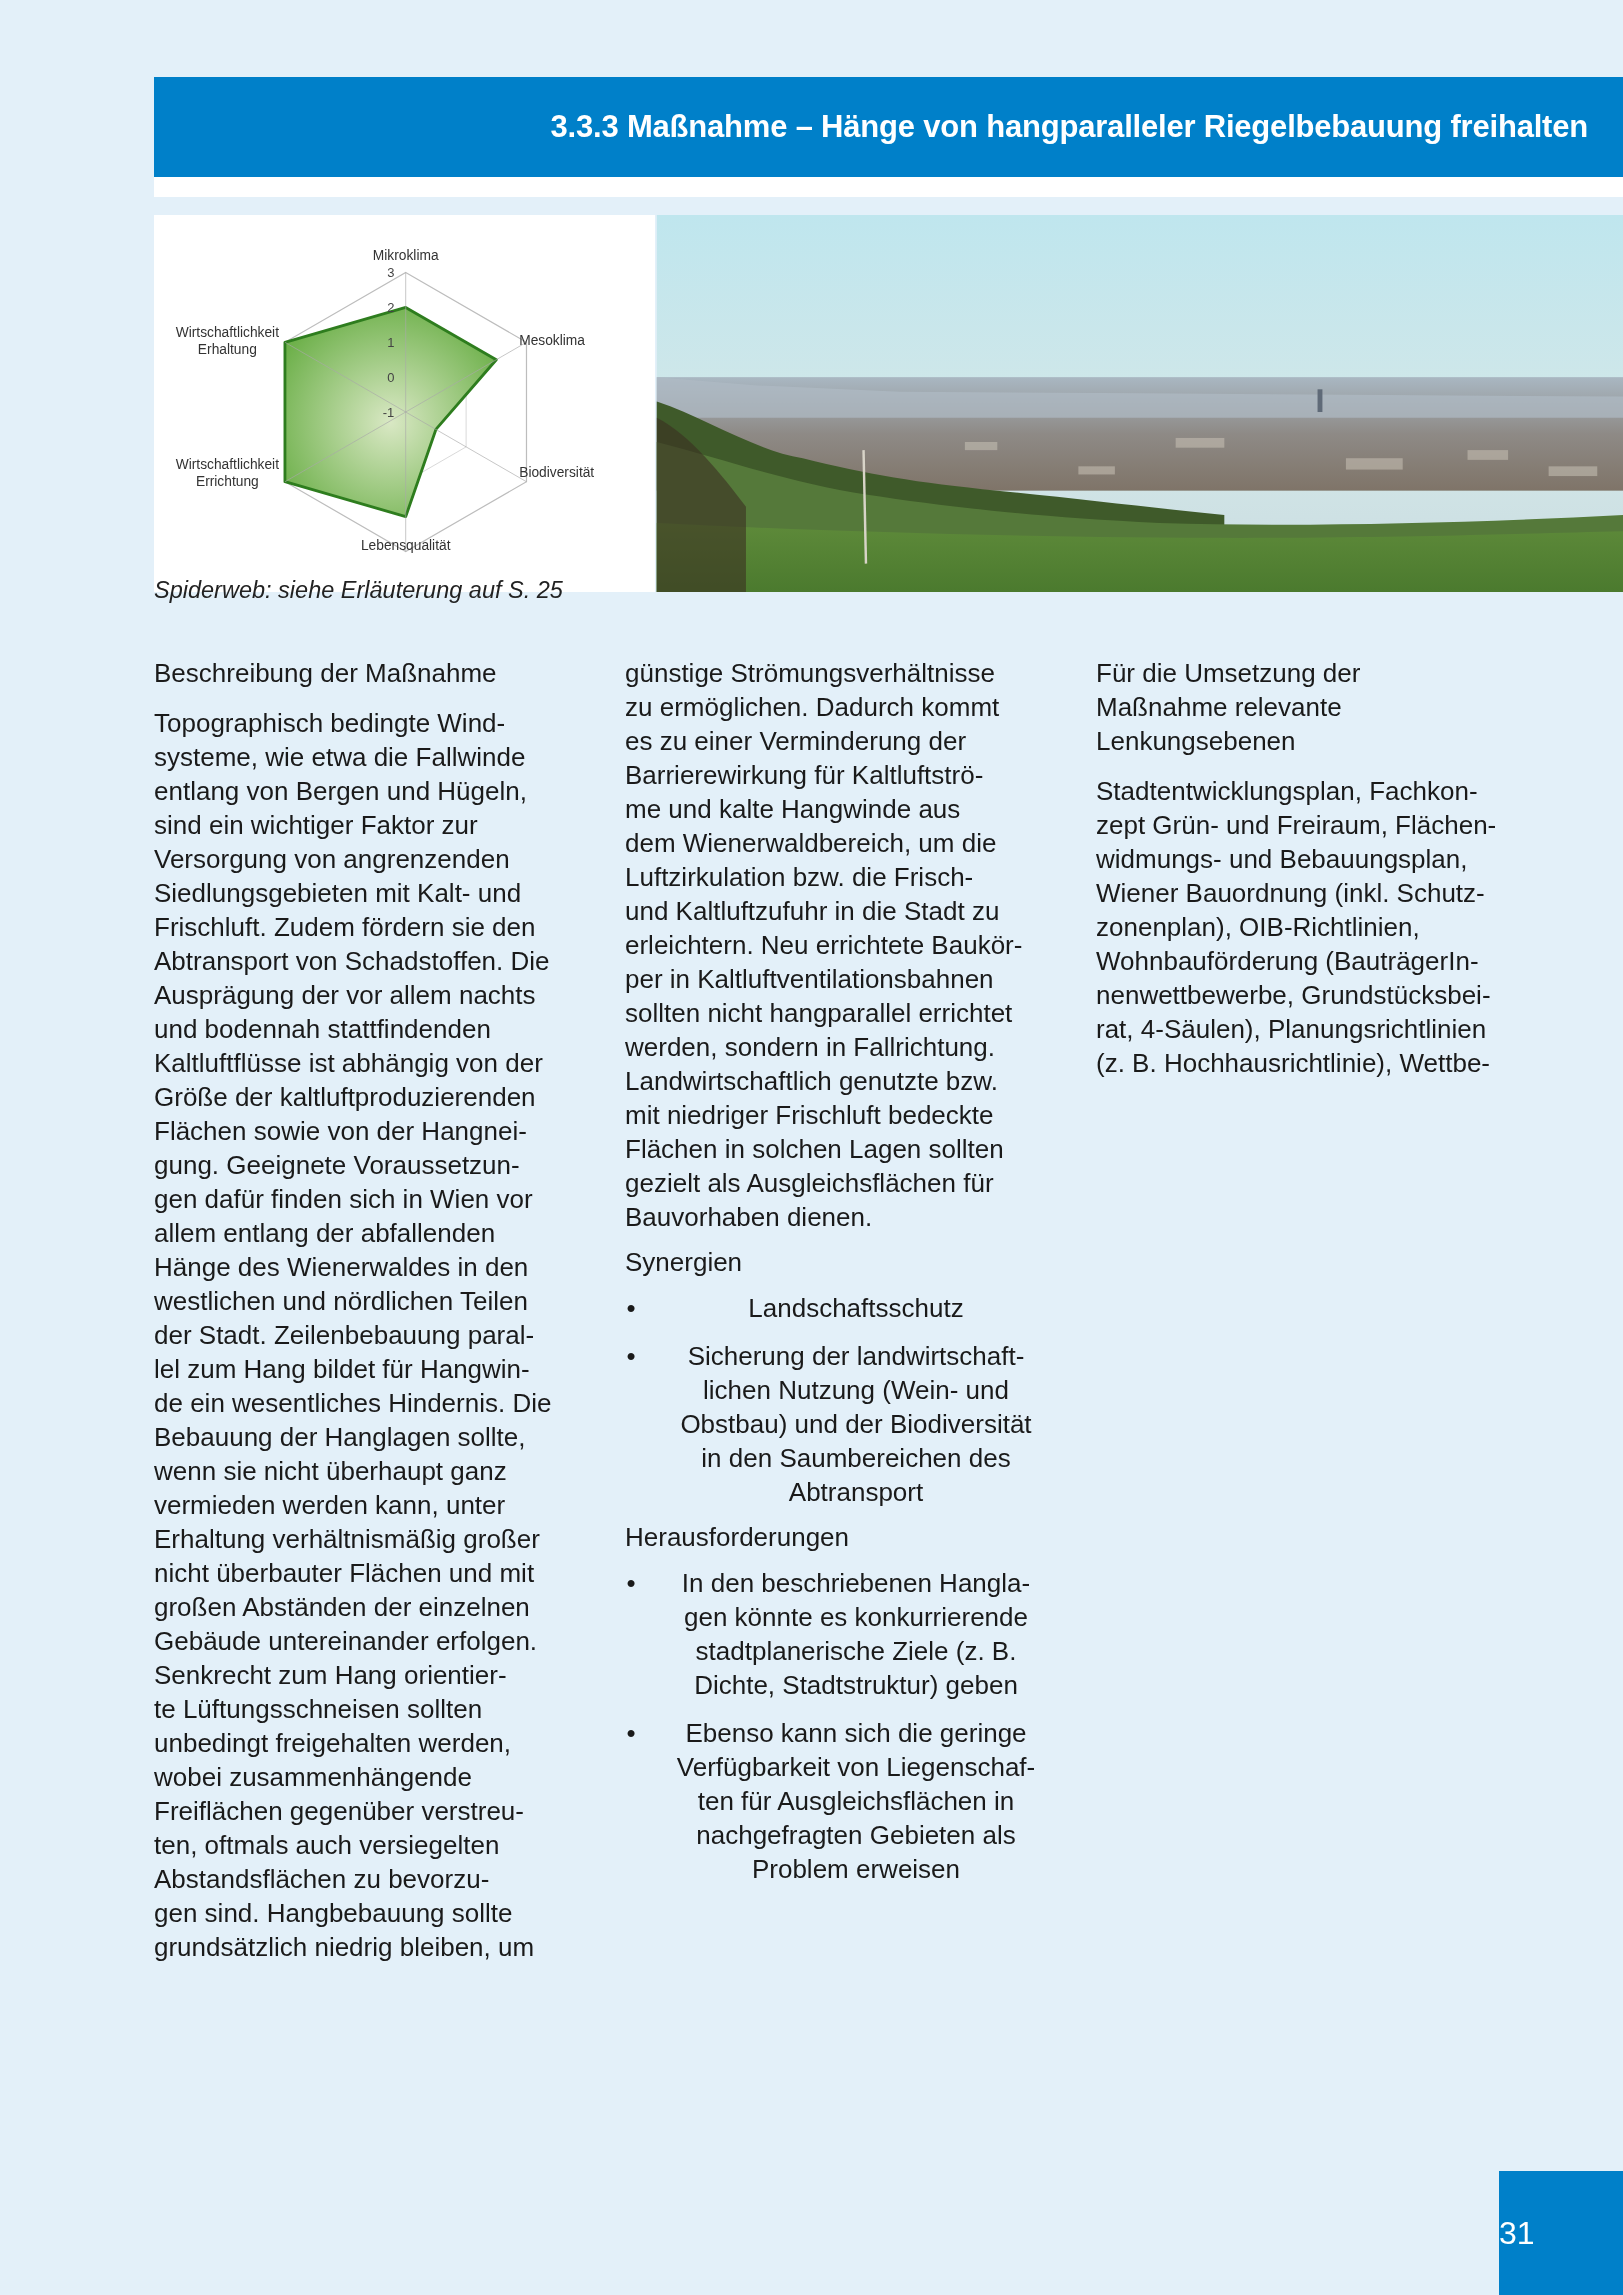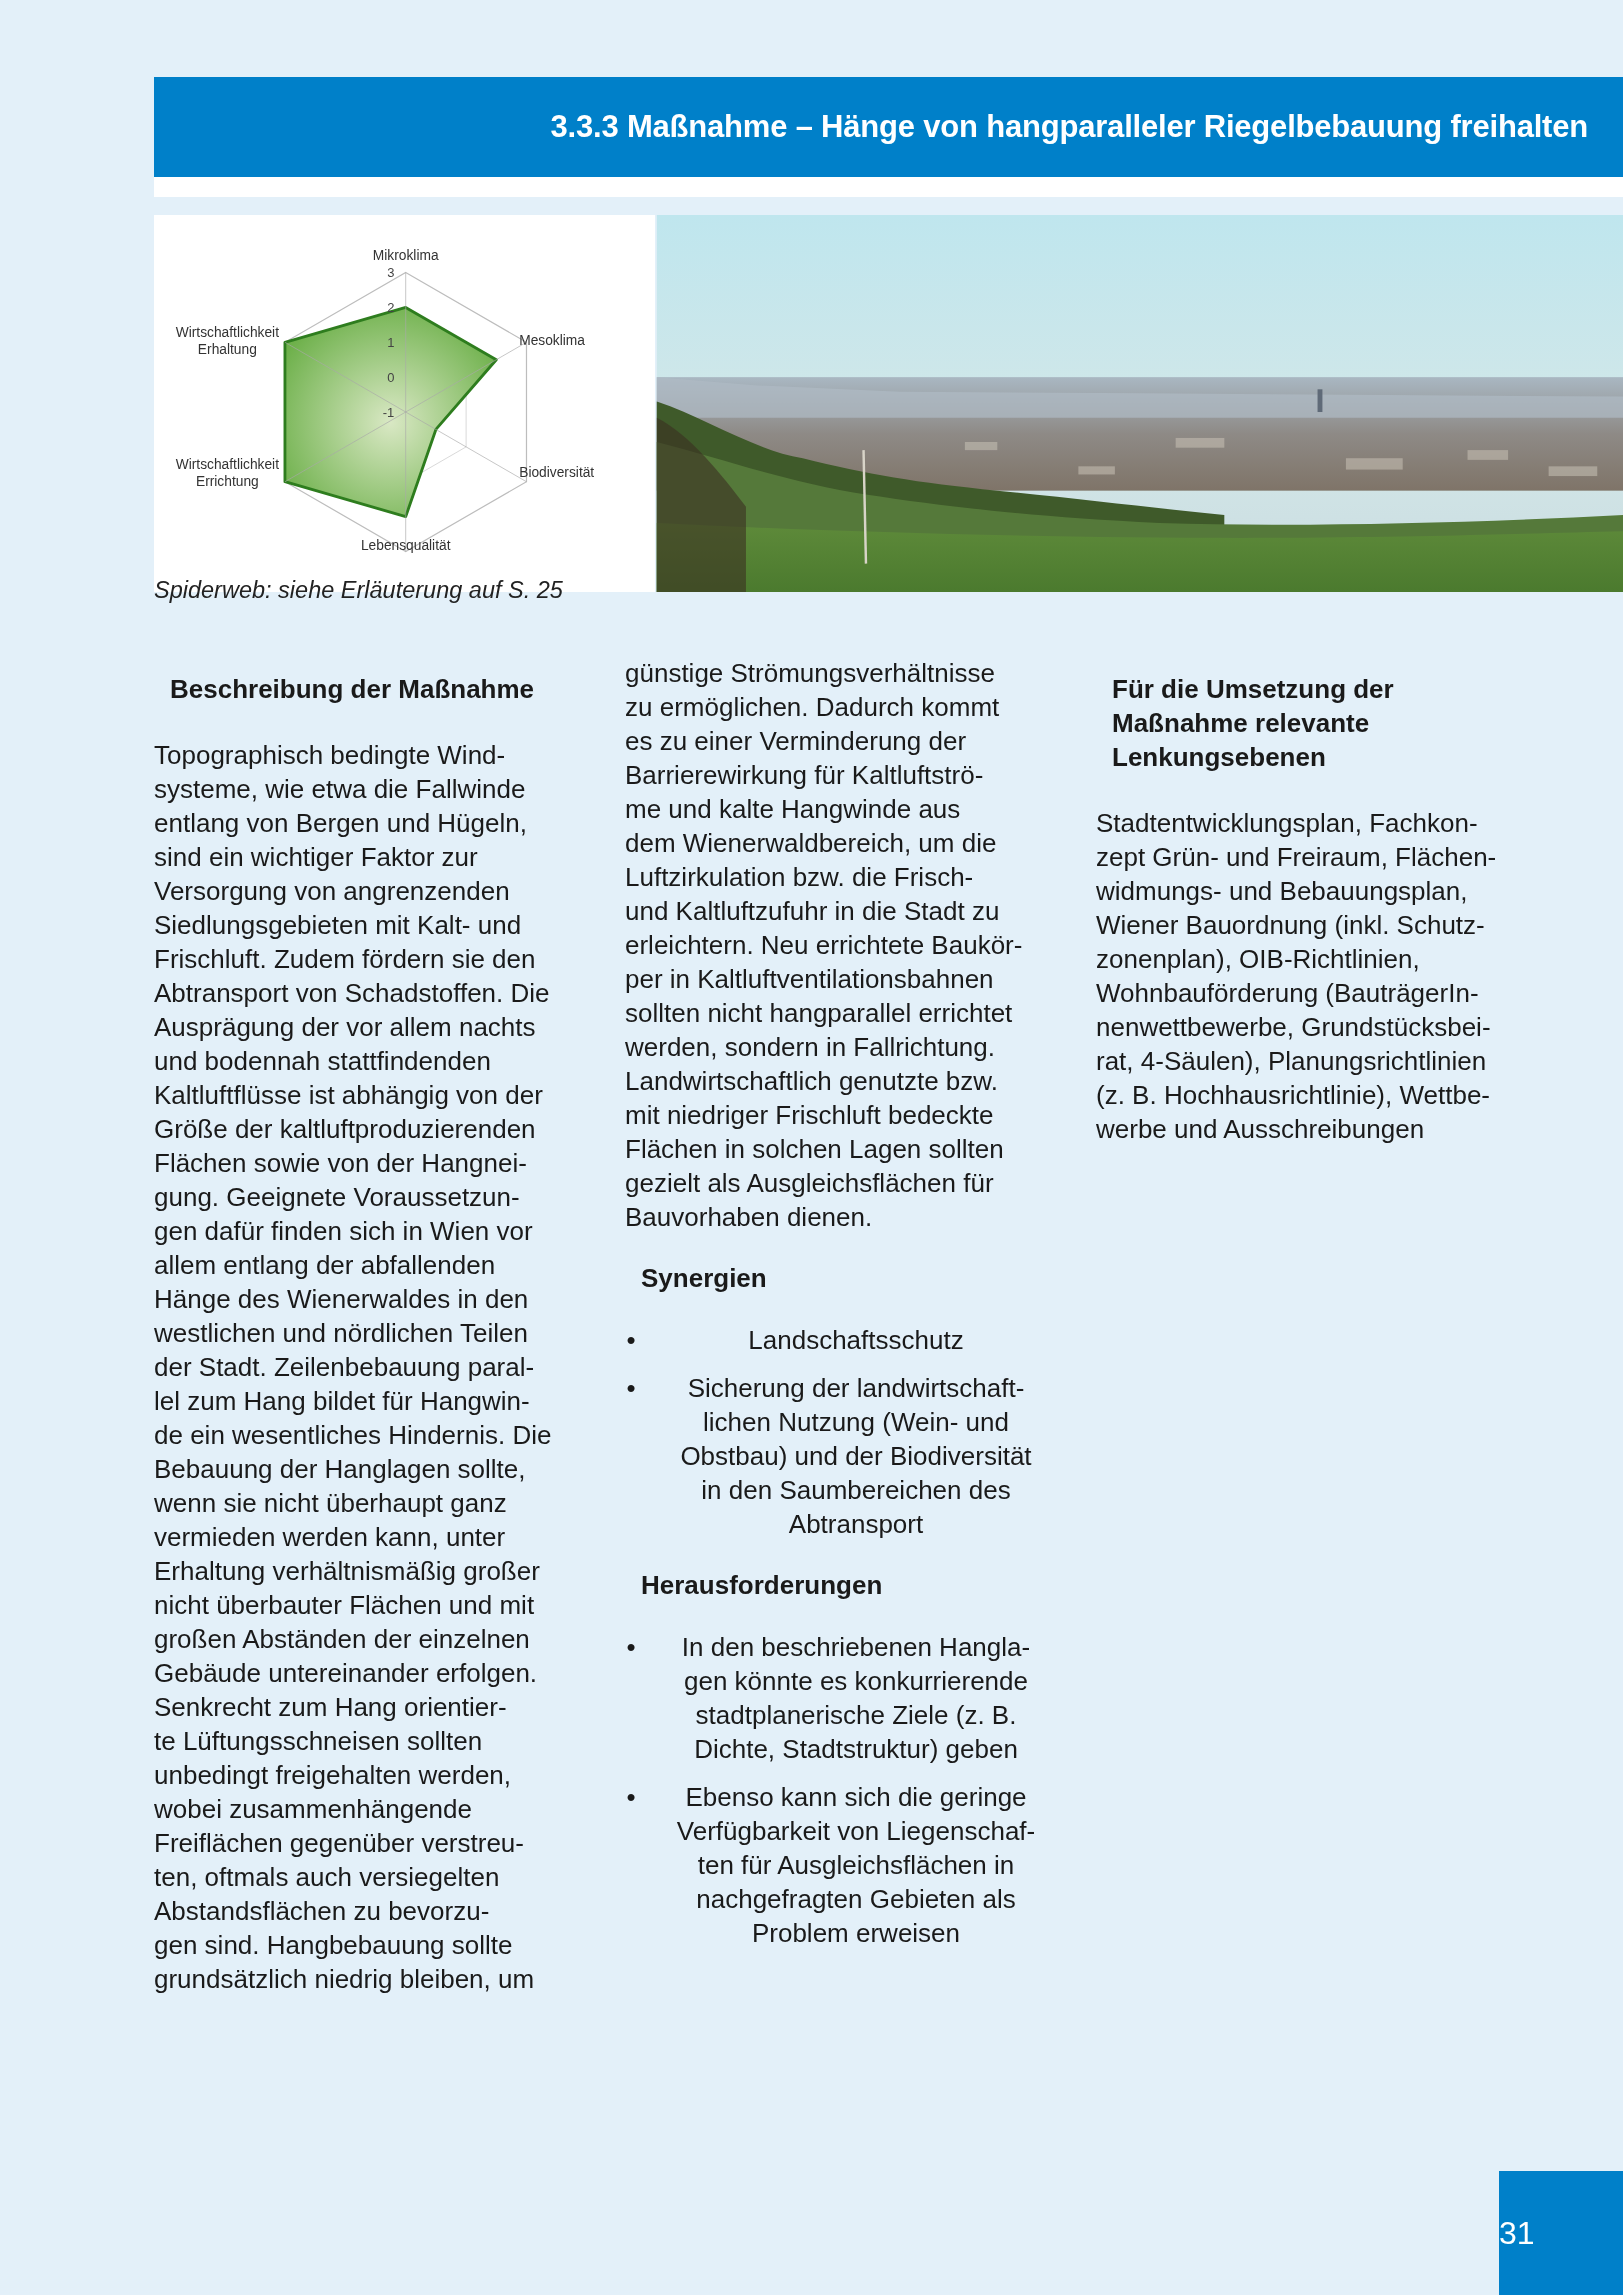--- a/index.html
+++ b/index.html
@@ -39,21 +39,21 @@
     font-style: italic; font-size: 23.5px; color: #222;
   }
   .col {
     position: absolute; top: 656px;
     font-size: 26px; line-height: 34px;
   }
   .col1 { left: 154px; width: 438px; }
   .col2 { left: 625px; width: 438px; }
   .col3 { left: 1096px; width: 463px; }
   .h {
-    font-weight: bold; font-size: 26px; line-height: 34px; margin: 16px;
+    font-weight: normal; font-size: 26px; line-height: 34px; margin: 0;
   }
   .p { margin: 0; }
   .line { display: block; white-space: nowrap; }
   .gap-s { height: 11.4px; }
   .gap-m { height: 16px; }
   ul.bullets { list-style: none; margin: 0; padding: 0; }
   ul.bullets li { position: relative; padding-left: 24px; margin: 0; text-align: center; }
   ul.bullets li::before {
     content: "•"; position: absolute; left: 1.6px; top: 0;
   }
@@ -257,20 +257,19 @@
   <div class="p" id="col3-body">
       <span class="line">Stadtentwicklungsplan, Fachkon-</span>
       <span class="line">zept Grün- und Freiraum, Flächen-</span>
       <span class="line">widmungs- und Bebauungsplan,</span>
       <span class="line">Wiener Bauordnung (inkl. Schutz-</span>
       <span class="line">zonenplan), OIB-Richtlinien,</span>
       <span class="line">Wohnbauförderung (BauträgerIn-</span>
       <span class="line">nenwettbewerbe, Grundstücksbei-</span>
       <span class="line">rat, 4-Säulen), Planungsrichtlinien</span>
       <span class="line">(z. B. Hochhausrichtlinie), Wettbe-</span>
-      <span class="line">werbe und Ausschreibungen</span>
     </div>
 </div>
 
 <div class="page-num-box">
   <span>31</span>
 </div>
 
 
 </body></html>

